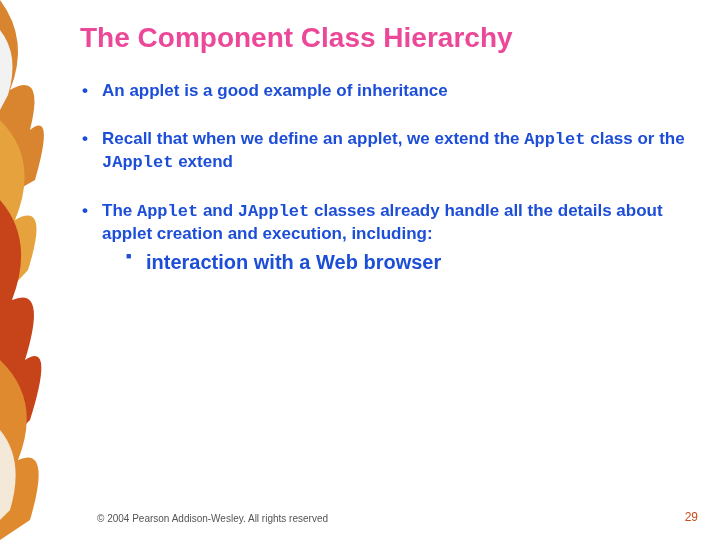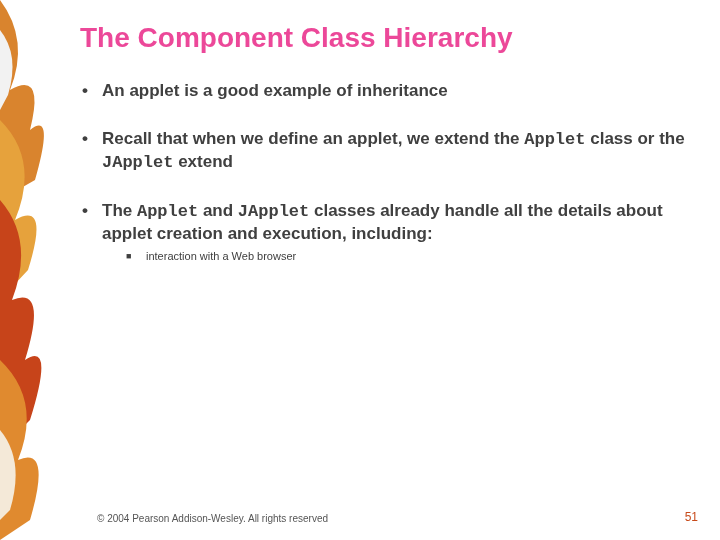--- a/index.html
+++ b/index.html
@@ -26,21 +26,21 @@
     right: 30px;
   }
   .title {
     color: #ec4899;
     font-size: 28px;
     font-weight: bold;
     margin-bottom: 26px;
   }
   ul.main {
     list-style: none;
-    color: #404040;
+    color: #1d4ed8;
   }
   ul.main > li {
     position: relative;
     padding-left: 22px;
     font-size: 17px;
     font-weight: bold;
     line-height: 1.3;
     margin-bottom: 26px;
   }
   ul.main > li::before {
@@ -55,22 +55,22 @@
     font-weight: bold;
   }
   ul.sub {
     list-style: none;
     margin-top: 4px;
     margin-left: 24px;
   }
   ul.sub > li {
     position: relative;
     padding-left: 20px;
-    font-size: 11px;
-    font-weight: normal;
+    font-size: 20px;
+    font-weight: bold;
     line-height: 1.3;
     margin-bottom: 14px;
   }
   ul.sub > li::before {
     content: "■";
     position: absolute;
     left: 0;
     top: 2px;
     font-size: 9px;
   }
@@ -115,13 +115,13 @@
       <span>The </span><span class="mono">Applet</span><span> and </span><span class="mono">JApplet</span><span> classes already handle all the details about applet creation and execution, including:</span>
 
       <ul class="sub">
         <li>interaction with a Web browser</li>
       </ul>
     </li>
   </ul>
 </div>
 
 <div class="footer">© 2004 Pearson Addison-Wesley. All rights reserved</div>
-<div class="page-num">51</div>
+<div class="page-num">29</div>
 
 </body></html>

